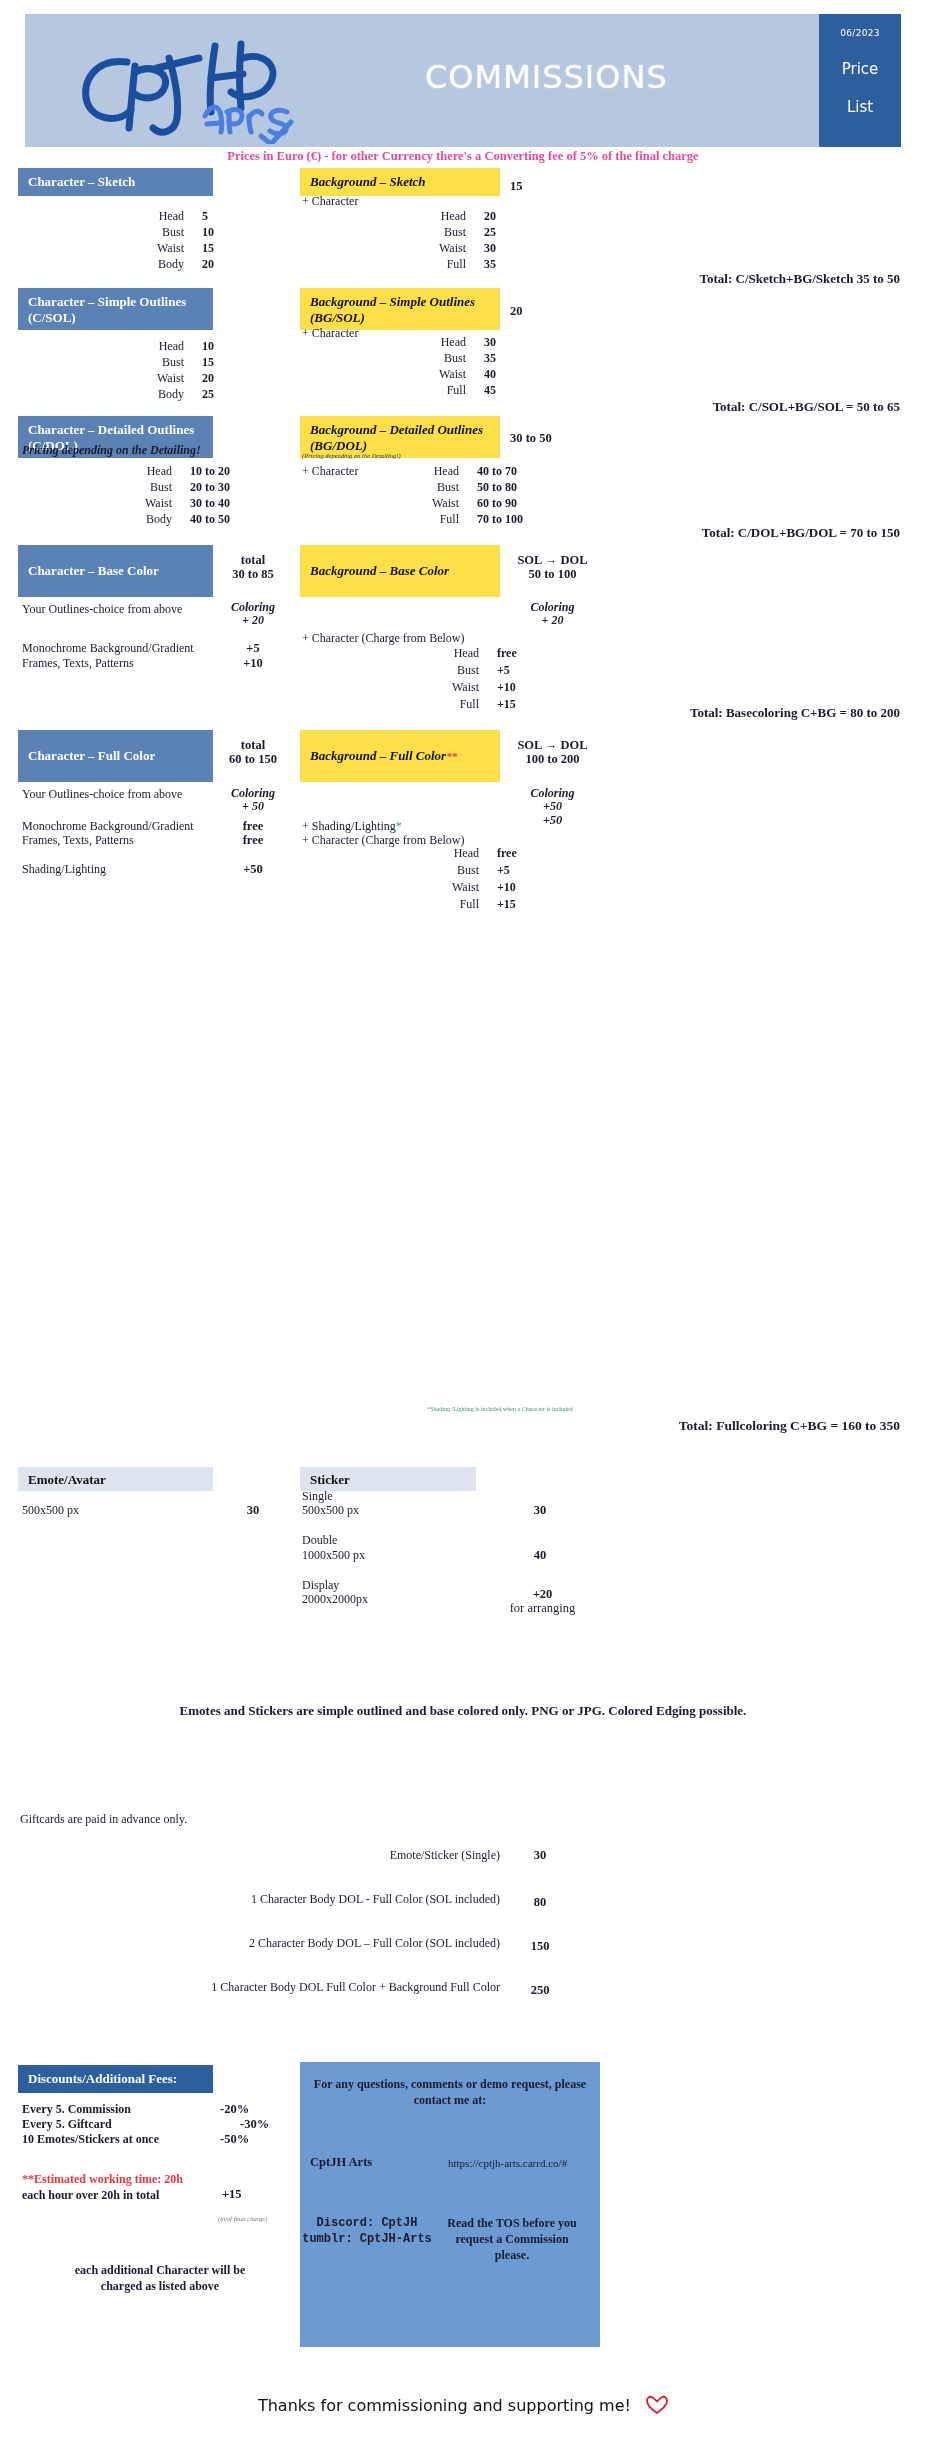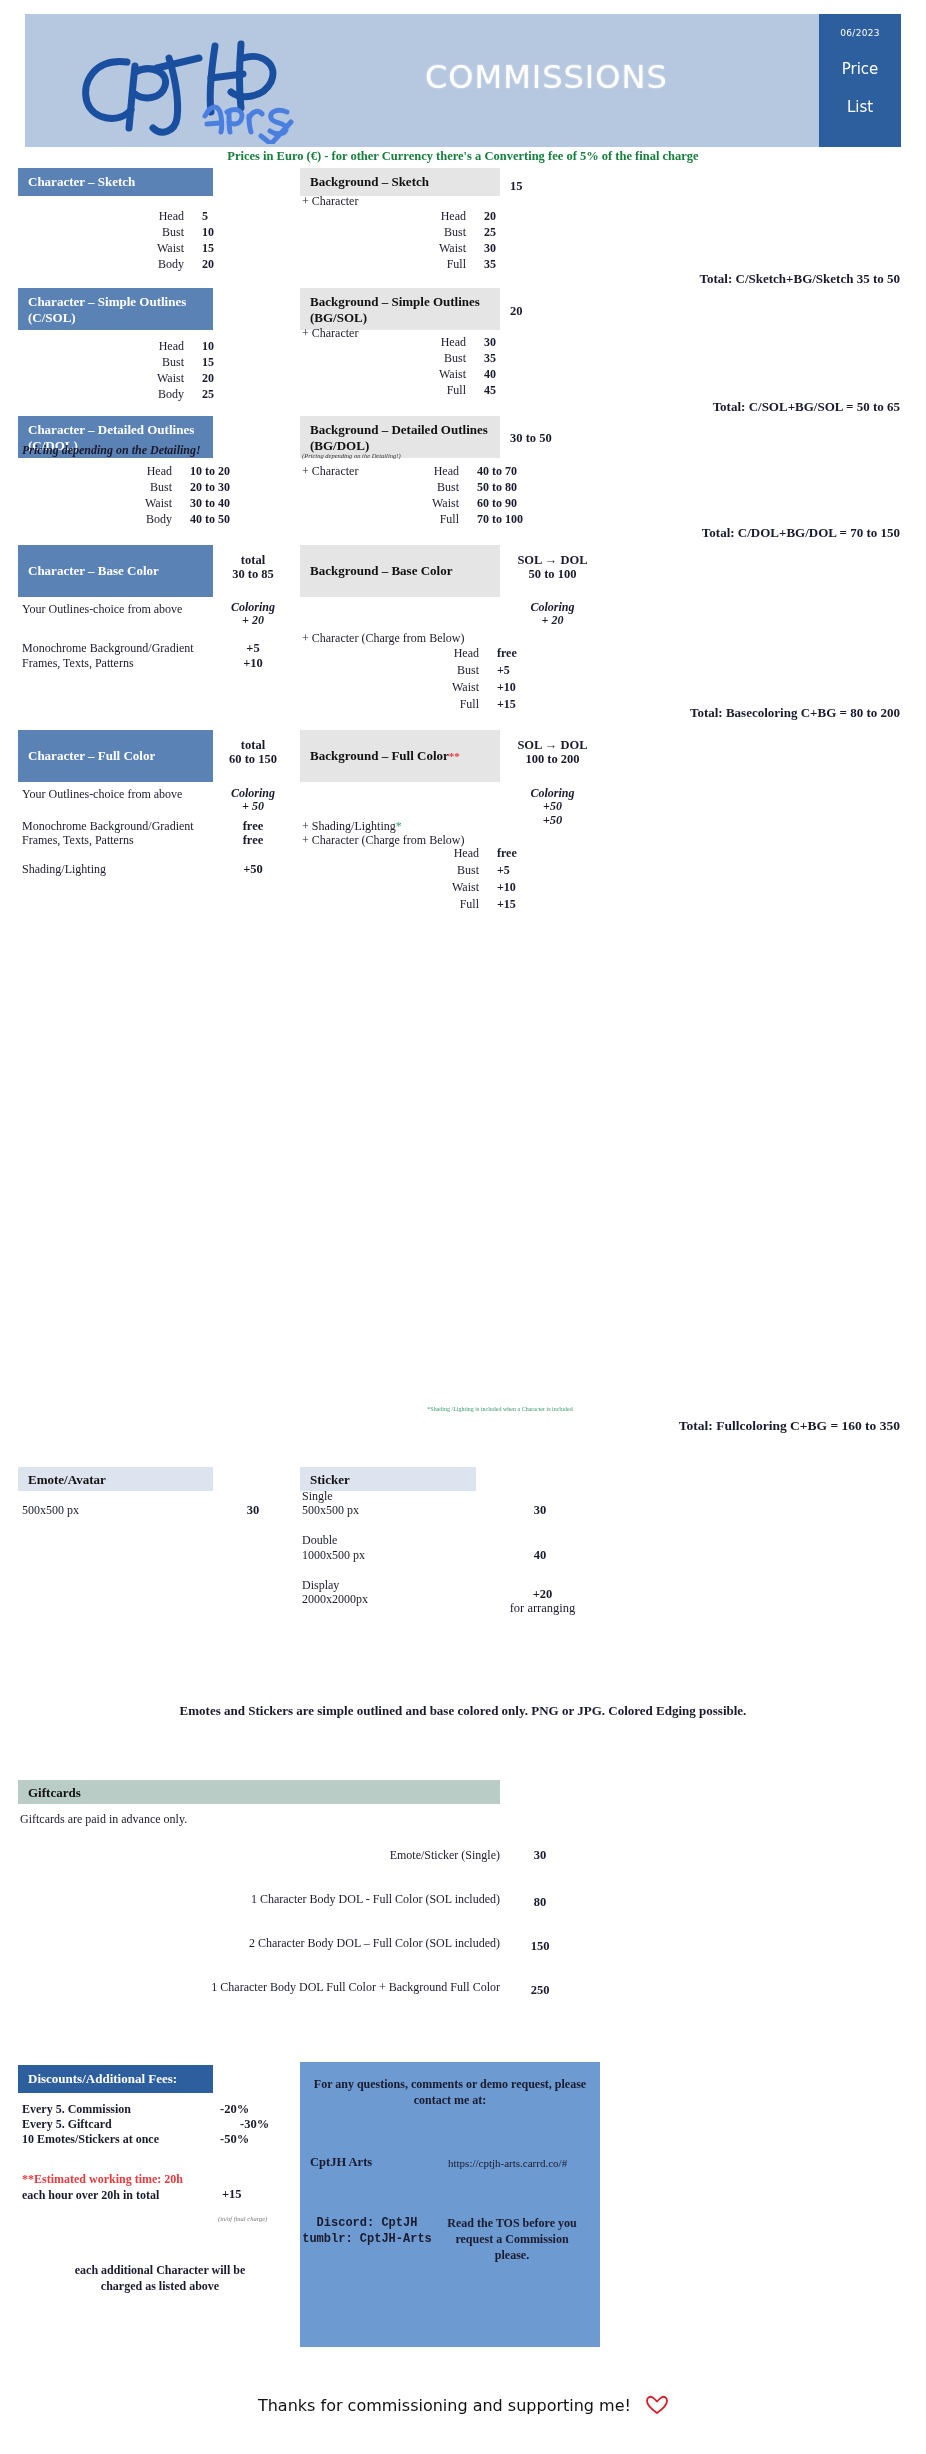--- a/index.html
+++ b/index.html
@@ -33,33 +33,33 @@
     background:#2d5f9e;color:#ffffff;
     display:flex;flex-direction:column;align-items:center;
     font-family:"DejaVu Sans", sans-serif;
   }
   .rc-date{font-size:9px;margin-top:14px;letter-spacing:.3px;}
   .rc-price{font-size:15px;margin-top:22px;}
   .rc-list{font-size:15px;margin-top:20px;}
 
   .currency-note{
     position:absolute;left:0;top:149px;width:926px;text-align:center;
-    font-size:12.5px;color:#15803d;font-weight:600;
+    font-size:12.5px;color:#ec4899;font-weight:600;
     font-family:"Liberation Serif", serif;
   }
 
   
   .bar{
     position:absolute;
     font-size:13px;font-weight:600;
     padding:6px 10px;box-sizing:border-box;
     font-family:"Liberation Serif", serif;
   }
   .bar.dark{background:#5b82b5;color:#ffffff;}
-  .bar.light{background:#e5e5e5;color:#111;}
+  .bar.light{background:#fde047;color:#111;font-style:italic;}
   .bar .l2{display:block;}
 
   .lbl{position:absolute;font-size:12px;}
   .lbl.b{font-weight:700;}
   .lbl.i{font-style:italic;}
   .num{position:absolute;font-size:12.5px;font-weight:600;}
   .rightal{text-align:right;}
   .ctr{text-align:center;}
 
   .rowlist{position:absolute;font-size:12px;line-height:16px;}
@@ -399,21 +399,20 @@
   <div class="lbl" style="left:302px;top:1548px;">1000x500 px</div>
   <div class="num ctr" style="left:505px;top:1548px;width:70px;">40</div>
 
   <div class="lbl" style="left:302px;top:1578px;">Display</div>
   <div class="lbl" style="left:302px;top:1592px;">2000x2000px</div>
   <div class="num ctr" style="left:505px;top:1587px;width:75px;">+20</div>
   <div class="num ctr" style="left:495px;top:1601px;width:95px;font-weight:400;">for arranging</div>
 
   <div class="noteline" style="top:1703px;">Emotes and Stickers are simple outlined and base colored only. PNG or JPG. Colored Edging possible.</div>
 
-  <div class="giftbar" style="left:18px;top:1780px;width:482px;height:24px;">Giftcards</div>
   <div class="lbl" style="left:20px;top:1812px;">Giftcards are paid in advance only.</div>
 
   <div class="lbl rightal" style="left:120px;top:1848px;width:380px;">Emote/Sticker (Single)</div>
   <div class="num ctr" style="left:505px;top:1848px;width:70px;">30</div>
 
   <div class="lbl rightal" style="left:120px;top:1892px;width:380px;">1 Character Body DOL -  Full Color (SOL included)</div>
   <div class="num ctr" style="left:505px;top:1895px;width:70px;">80</div>
 
   <div class="lbl rightal" style="left:120px;top:1936px;width:380px;">2 Character Body DOL – Full Color (SOL included)</div>
   <div class="num ctr" style="left:505px;top:1939px;width:70px;">150</div>

